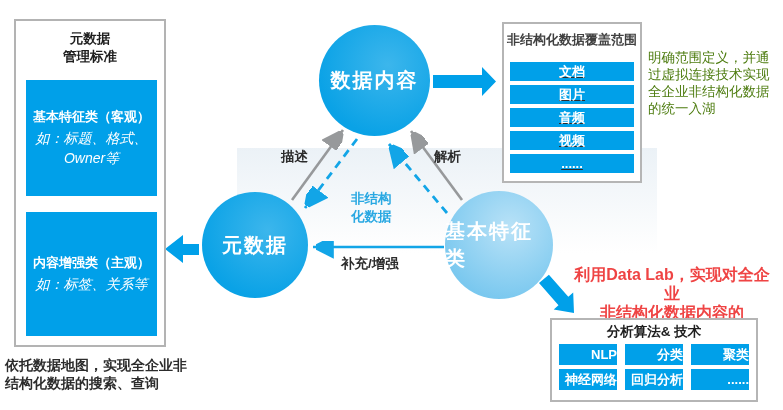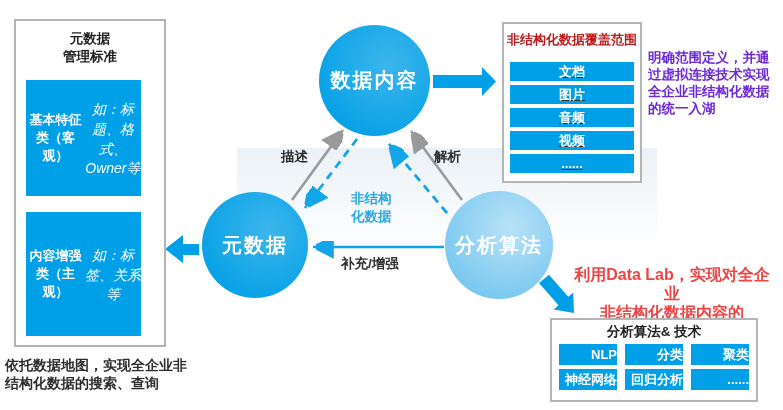--- a/index.html
+++ b/index.html
@@ -10,47 +10,47 @@
   .pre{white-space:pre-line;}
   
   .bg-band{position:absolute;left:237px;top:148px;width:420px;height:105px;z-index:0;
     background:linear-gradient(180deg,rgba(211,225,236,0.45),rgba(211,225,236,0));}
   .arrows{position:absolute;left:0;top:0;z-index:1;}
   
   .left-panel{position:absolute;left:14px;top:19px;width:152px;height:328px;
     border:2px solid #b3b3b3;background:#fff;box-sizing:border-box;z-index:2;}
   .left-panel .panel-title{margin-top:9px;text-align:center;font-weight:bold;
     font-size:13.5px;line-height:1.32;color:#1e1e1e;}
-  .meta-box{position:absolute;left:10px;width:115px;background:#00a0e9;color:#fff;
-    display:flex;flex-direction:row;align-items:center;text-align:center;}
+  .meta-box{position:absolute;left:10px;width:131px;background:#00a0e9;color:#fff;
+    display:flex;flex-direction:column;justify-content:center;align-items:center;text-align:center;}
   .meta-box-1{top:59px;height:116px;}
   .meta-box-2{top:191px;height:124px;}
   .meta-box .heading{font-weight:bold;font-size:13px;}
   .meta-box .example{font-style:italic;font-size:14px;line-height:1.4;margin-top:3px;}
   .left-caption{position:absolute;left:5px;top:356px;width:232px;font-weight:bold;
     font-size:14px;line-height:1.3;color:#2c2c2c;z-index:2;}
   
   .node{position:absolute;border-radius:50%;display:flex;align-items:center;justify-content:center;
     color:#fff;font-weight:bold;font-size:20px;letter-spacing:2px;z-index:2;}
   .node-bright{background:radial-gradient(circle at 62% 36%,#3cb6ec,#0aa2e6 72%);}
   .node-data-content{left:319px;top:25px;width:111px;height:111px;}
   .node-metadata{left:202px;top:192px;width:106px;height:106px;}
   .node-analysis{left:445px;top:191px;width:108px;height:108px;
     background:radial-gradient(circle at 60% 34%,#b9e2f7,#7ac8ef 75%);}
   
   .coverage-panel{position:absolute;left:502px;top:22px;width:140px;height:161px;
     border:2px solid #b5b5b5;background:#fff;box-sizing:border-box;z-index:2;}
   .coverage-panel .panel-title{margin:7px 0 5px 0;text-align:center;font-weight:bold;
-    font-size:13px;color:#b91c1c;}
+    font-size:13px;color:#404040;}
   .coverage-list{padding:8px 6px;text-decoration:underline;}
   .coverage-item{height:19px;margin-bottom:4px;background:#00a0e9;color:#fff;
     font-weight:bold;font-size:13px;line-height:19px;text-align:center;}
   
-  .lake-note{position:absolute;left:648px;top:50px;width:132px;font-weight:bold;
-    font-size:13.5px;line-height:1.25;color:#6d28d9;z-index:2;}
+  .lake-note{position:absolute;left:648px;top:50px;width:132px;font-weight:normal;
+    font-size:13.5px;line-height:1.25;color:#4d7c0f;z-index:2;}
   .datalab-note{position:absolute;left:572px;top:265px;width:200px;text-align:center;
     font-weight:bold;font-size:16px;line-height:1.2;color:#ef4444;z-index:2;}
   
   .algo-panel{position:absolute;left:550px;top:318px;width:208px;height:84px;
     border:2px solid #b5b5b5;background:#fff;box-sizing:border-box;z-index:2;}
   .algo-panel .panel-title{margin:3px 0 3px 0;text-align:center;font-weight:bold;
     font-size:13.5px;color:#1e1e1e;}
   .algo-grid{display:grid;grid-template-columns:repeat(3,1fr);gap:4px 8px;padding:0 7px;}
   .algo-chip{height:21px;background:#00a0e9;color:#fff;font-weight:bold;font-size:13px;
     line-height:21px;text-align:right;}
@@ -104,21 +104,21 @@
       <div class="heading">内容增强类（主观）</div>
       <div class="example pre">如：标签、关系等</div>
     </div>
   </div>
 
   <div class="left-caption pre">依托数据地图，实现全企业非
 结构化数据的搜索、查询</div>
 
   <div class="node node-bright node-data-content">数据内容</div>
   <div class="node node-bright node-metadata">元数据</div>
-  <div class="node node-analysis">分析算法</div>
+  <div class="node node-analysis">基本特征类</div>
 
   <div class="coverage-panel">
     <div class="panel-title">非结构化数据覆盖范围</div>
     <div class="coverage-list">
       <div class="coverage-item">文档</div>
       <div class="coverage-item">图片</div>
       <div class="coverage-item">音频</div>
       <div class="coverage-item">视频</div>
       <div class="coverage-item">......</div>
     </div>

